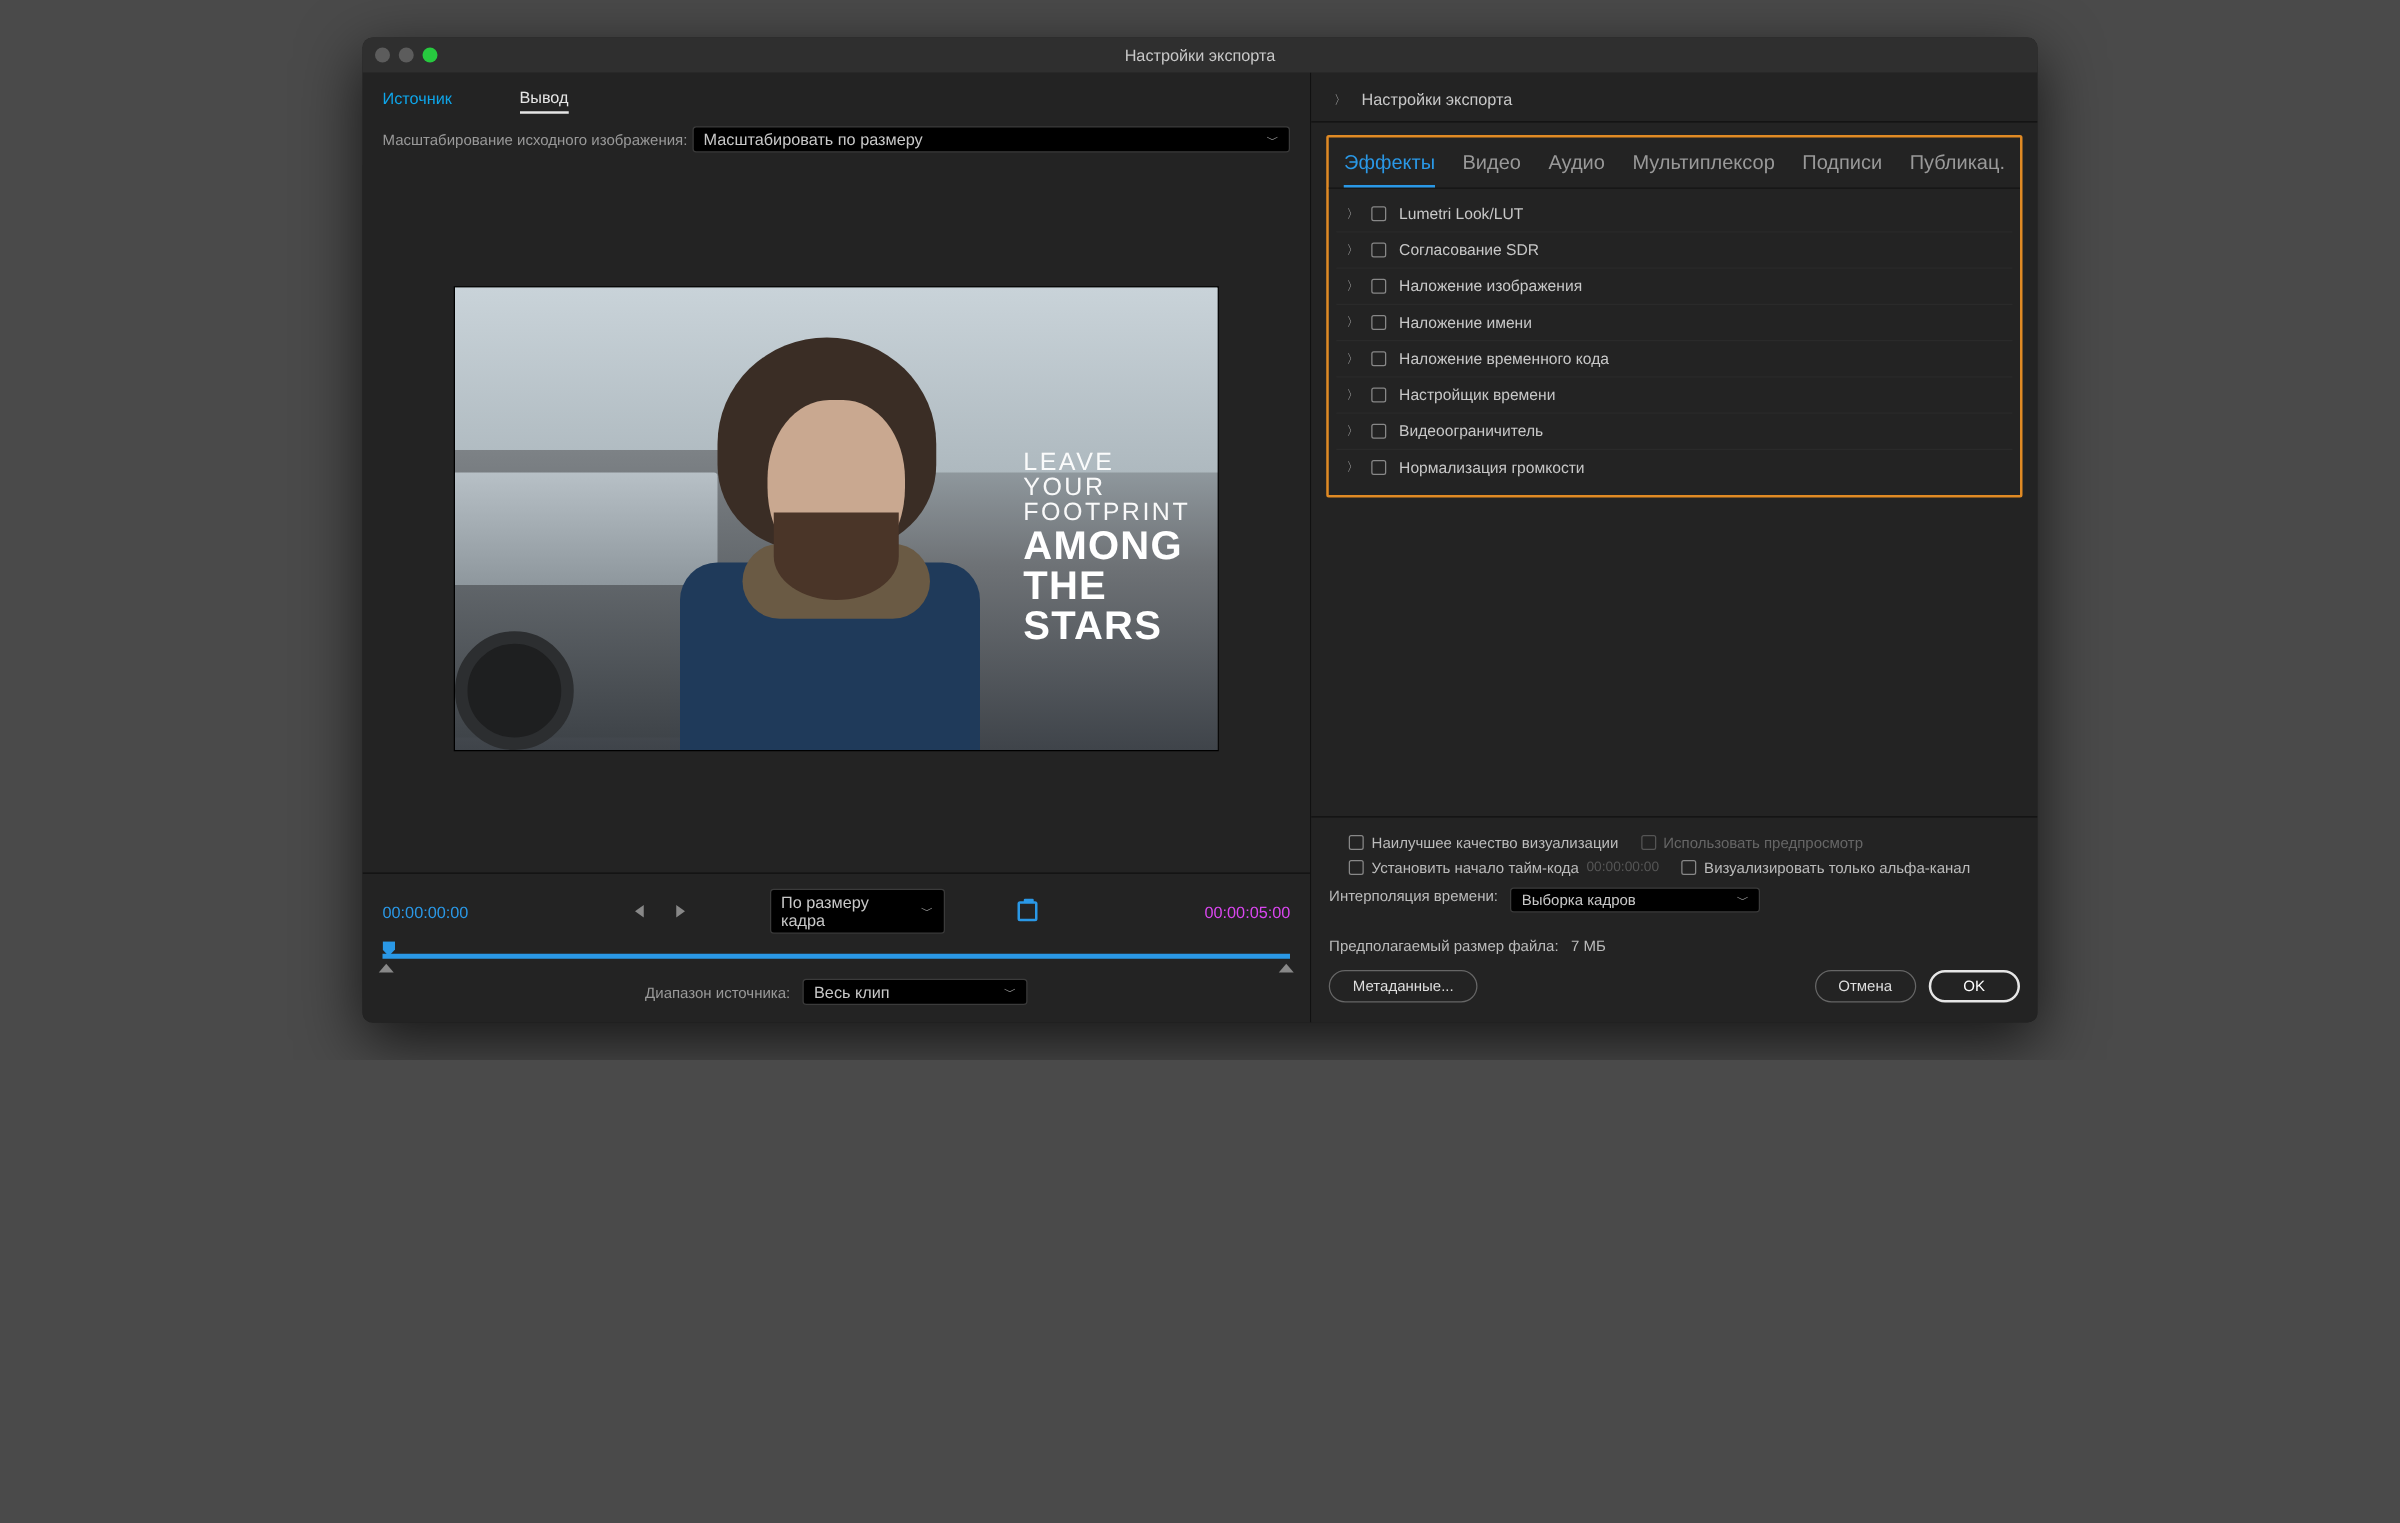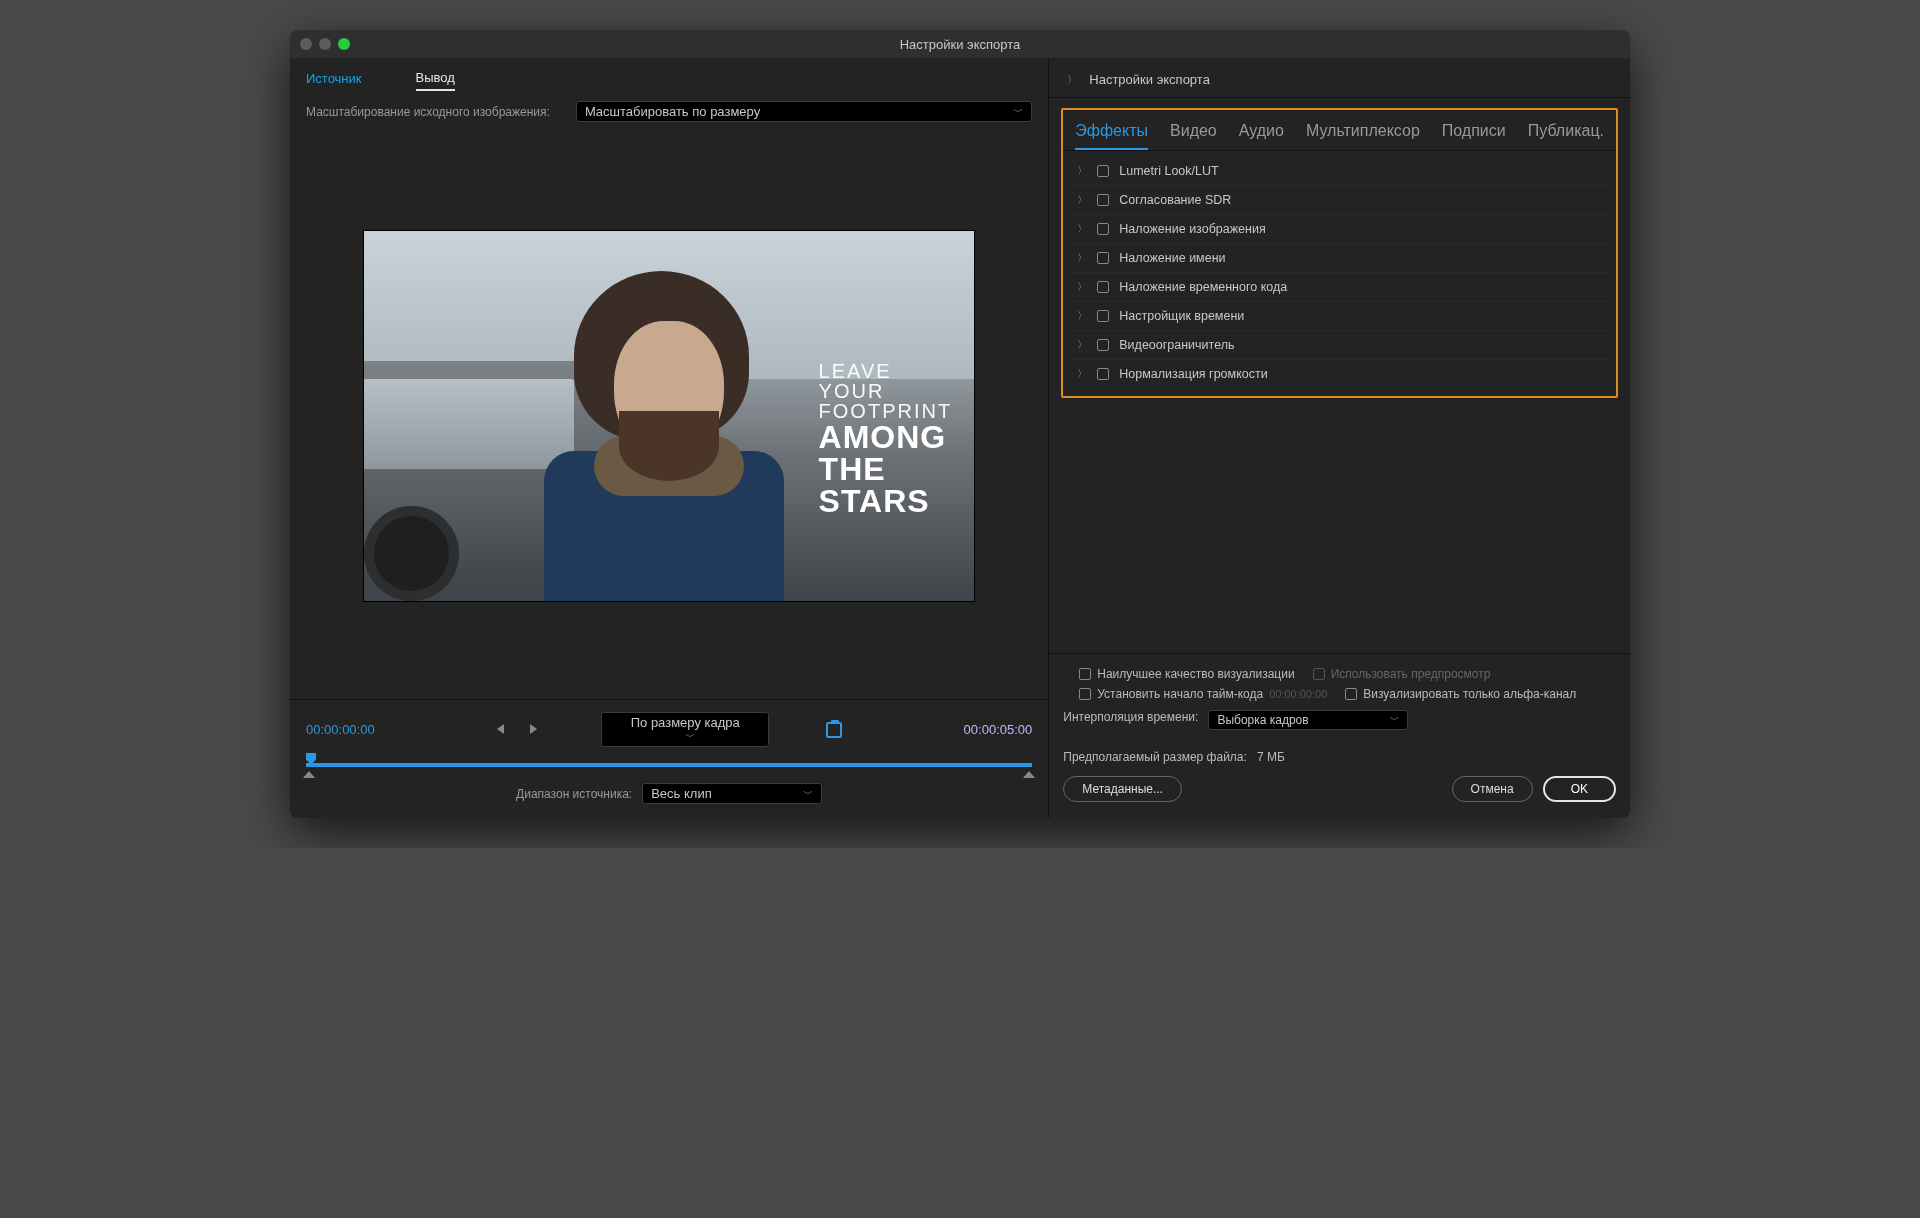--- a/index.html
+++ b/index.html
@@ -18,21 +18,21 @@
 
 .body { display: flex; height: 760px; }
 .left { width: 790px; border-right: 1px solid #111; display: flex; flex-direction: column; background: #232323; }
 .right { flex: 1; display: flex; flex-direction: column; background: #232323; }
 
 
 .src-tabs { display: flex; gap: 18px; padding: 12px 16px 4px; align-items: center; }
 .src-tab { color: #0ea5e9; padding-bottom: 4px; cursor: pointer; }
 .src-tab.active { color: #e5e5e5; border-bottom: 2px solid #e5e5e5; margin-left: 36px; }
 
-.scale-row { display: flex; align-items: center; padding: 6px 16px 10px; gap: 26px; }
+.scale-row { display: flex; align-items: center; padding: 6px 16px 10px; gap: 4px; }
 .scale-label { color: #999; font-size: 12px; }
 .select { background: #000000; border: 1px solid #3b3b3b; border-radius: 3px; color: #c8c8c8; padding: 2px 8px; display: flex; align-items: center; justify-content: space-between; cursor: pointer; }
 .select .caret { font-size: 10px; color: #999; margin-left: 10px; }
 
 .preview-wrap { flex: 1; display: flex; align-items: center; justify-content: center; background: #232323; padding: 0 40px; }
 .preview { width: 610px; height: 370px; background: linear-gradient(180deg, #b8c2c8 0%, #9faab0 30%, #6e7276 60%, #3f444a 100%); position: relative; overflow: hidden; box-shadow: 0 0 0 1px #000; }
 
 .vehicle-sky { position:absolute; left:0; right:0; top:0; height:40%; background: linear-gradient(180deg,#c9d3d9,#aeb9bf); }
 .vehicle-body { position: absolute; left: -30px; bottom: 10px; width: 360px; height: 230px; background: linear-gradient(180deg,#7d8286,#3f4449); border-radius: 6px; }
 .vehicle-win { position:absolute; left:20px; top:18px; width:220px; height:90px; background: linear-gradient(180deg,#b7c0c6,#8e979d); border-radius:3px; }
@@ -51,24 +51,24 @@
 .overlay-text .bold { font-size: 32px; font-weight: 800; letter-spacing: 1px; }
 
 
 .timeline-area { border-top: 1px solid #111; padding: 12px 16px 14px; background: #232323; }
 .tl-row1 { display: flex; align-items: center; gap: 20px; }
 .tc-left { color: #2a98e6; font-size: 13px; }
 .spacer { flex: 1; }
 .tri { display: inline-block; width: 0; height: 0; border-top: 5px solid transparent; border-bottom: 5px solid transparent; }
 .tri.in { border-right: 7px solid #888; margin-right: 6px; }
 .tri.out { border-left: 7px solid #888; }
-.fit-select { width: 168px; flex-direction: column; }
+.fit-select { width: 140px; }
 .crop-icon { width: 16px; height: 16px; border: 2px solid #2a98e6; position: relative; border-radius: 2px; cursor: pointer; }
 .crop-icon::after { content:""; position:absolute; left:3px; top:-4px; width:8px; height:3px; background:#2a98e6; border-radius:1px; }
-.tc-right { color: #c4b5fd; font-size: 13px; }
+.tc-right { color: #d946ef; font-size: 13px; }
 .tl-bar { position: relative; height: 18px; margin-top: 8px; }
 .tl-track { position: absolute; top: 8px; left: 0; right: 0; height: 4px; background: #2a98e6; }
 .tl-playhead { position: absolute; left: 0; top: -2px; width: 10px; height: 12px; background: #2a98e6; clip-path: polygon(0 0,100% 0,100% 55%,50% 100%,0 55%); }
 .tl-end-marks { position:absolute; top:16px; left:0; right:0; height:8px; }
 .tl-end-marks::before, .tl-end-marks::after { content:""; position:absolute; top:0; width:0; height:0; }
 .tl-end-marks::before { left:-3px; border-left:6px solid transparent; border-right:6px solid transparent; border-bottom:7px solid #888; transform:rotate(0deg);}
 .tl-end-marks::after { right:-3px; border-left:6px solid transparent; border-right:6px solid transparent; border-bottom:7px solid #888; }
 
 .src-range-row { display: flex; align-items: center; justify-content: center; gap: 10px; margin-top: 10px; }
 .src-range-label { color: #999; font-size: 12px; }

